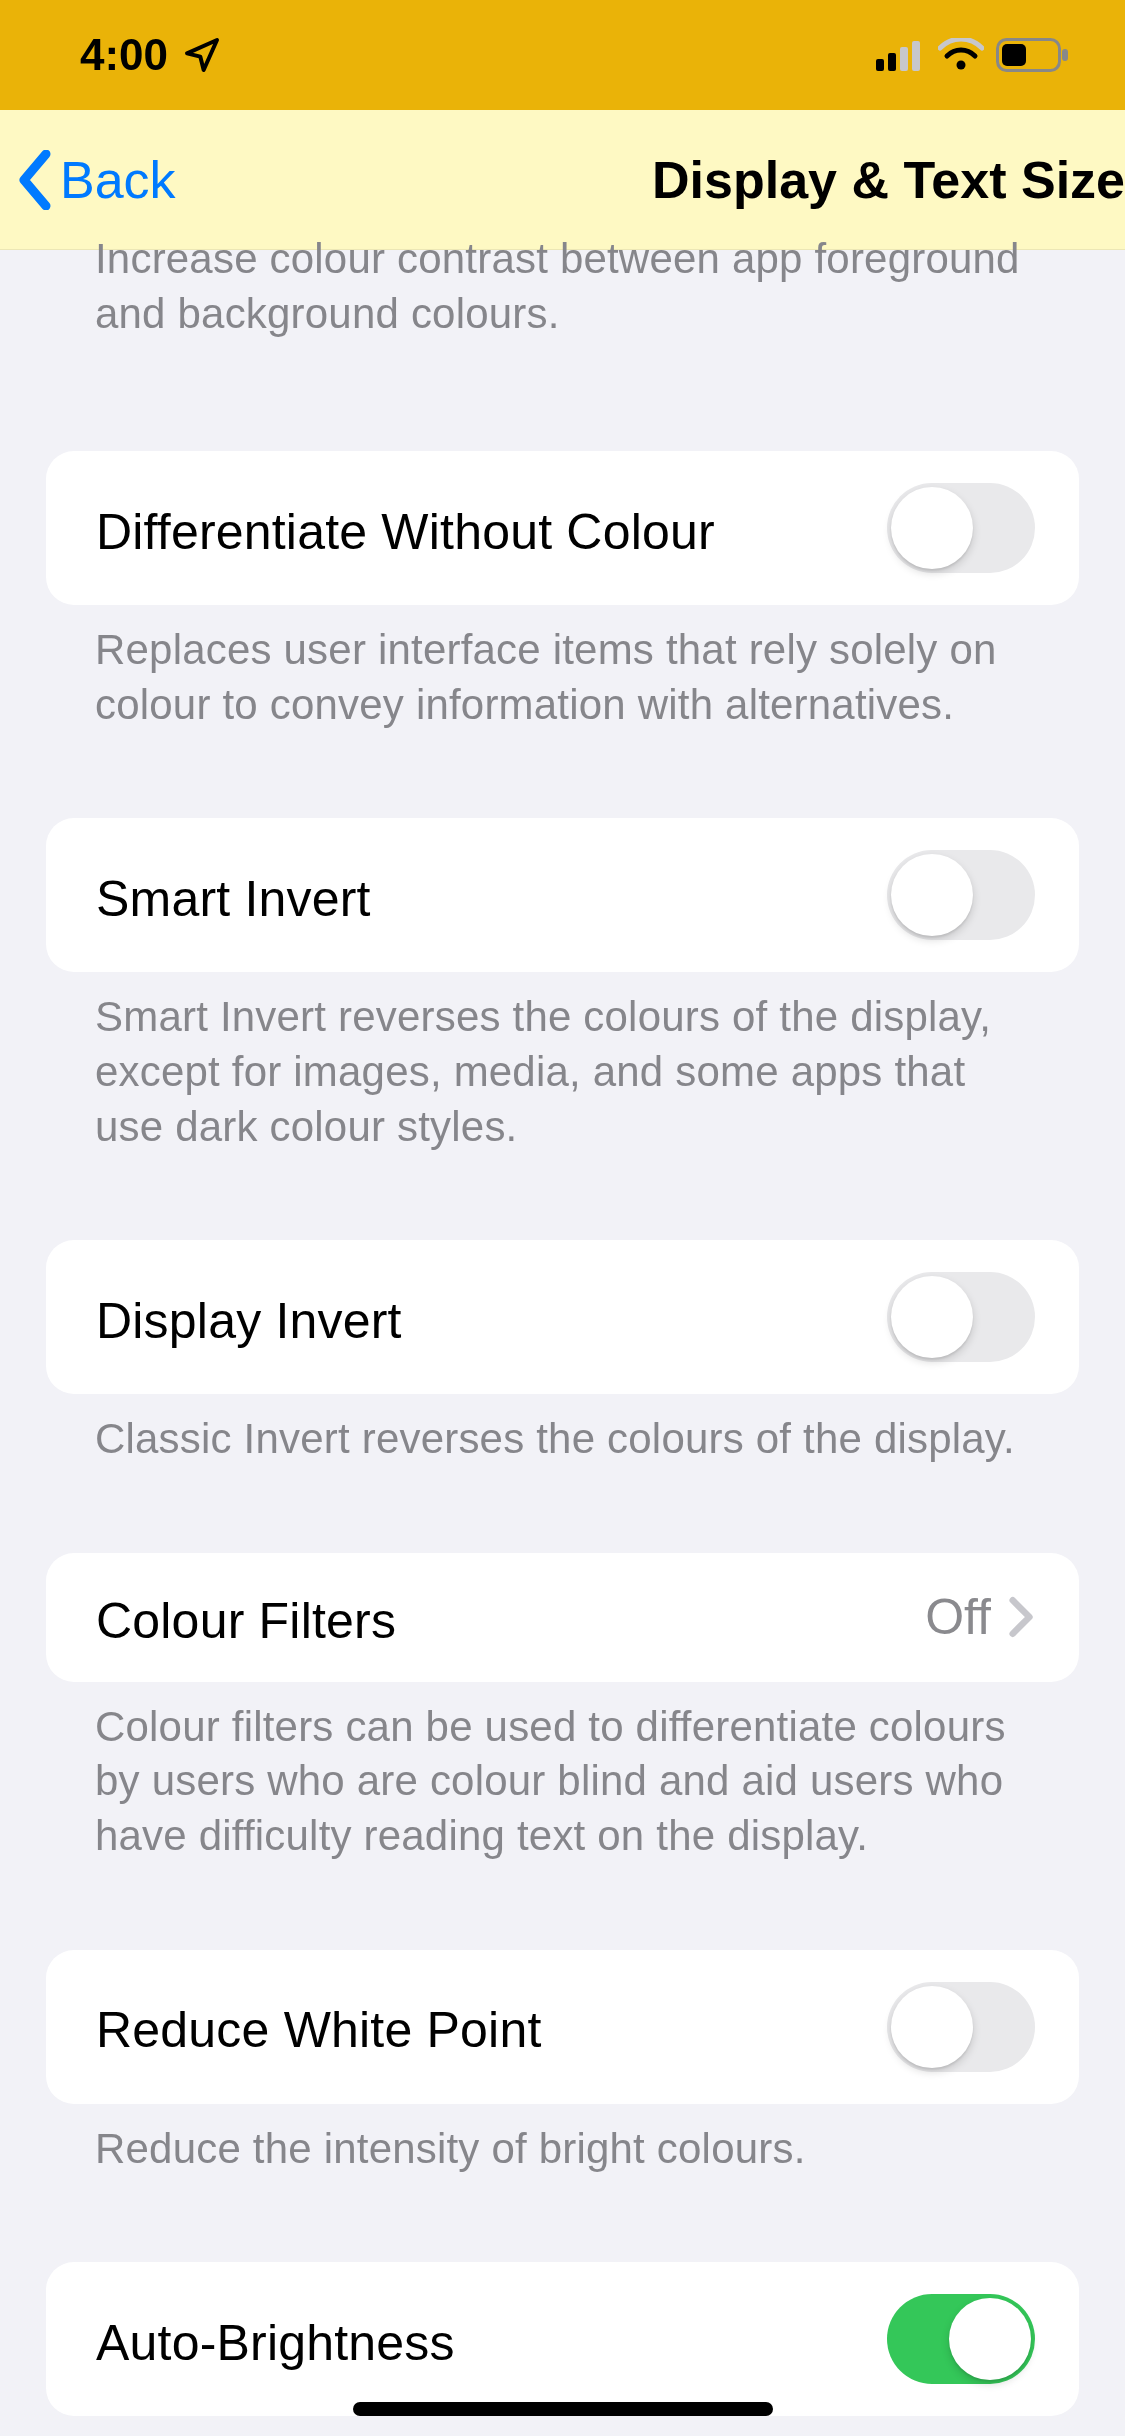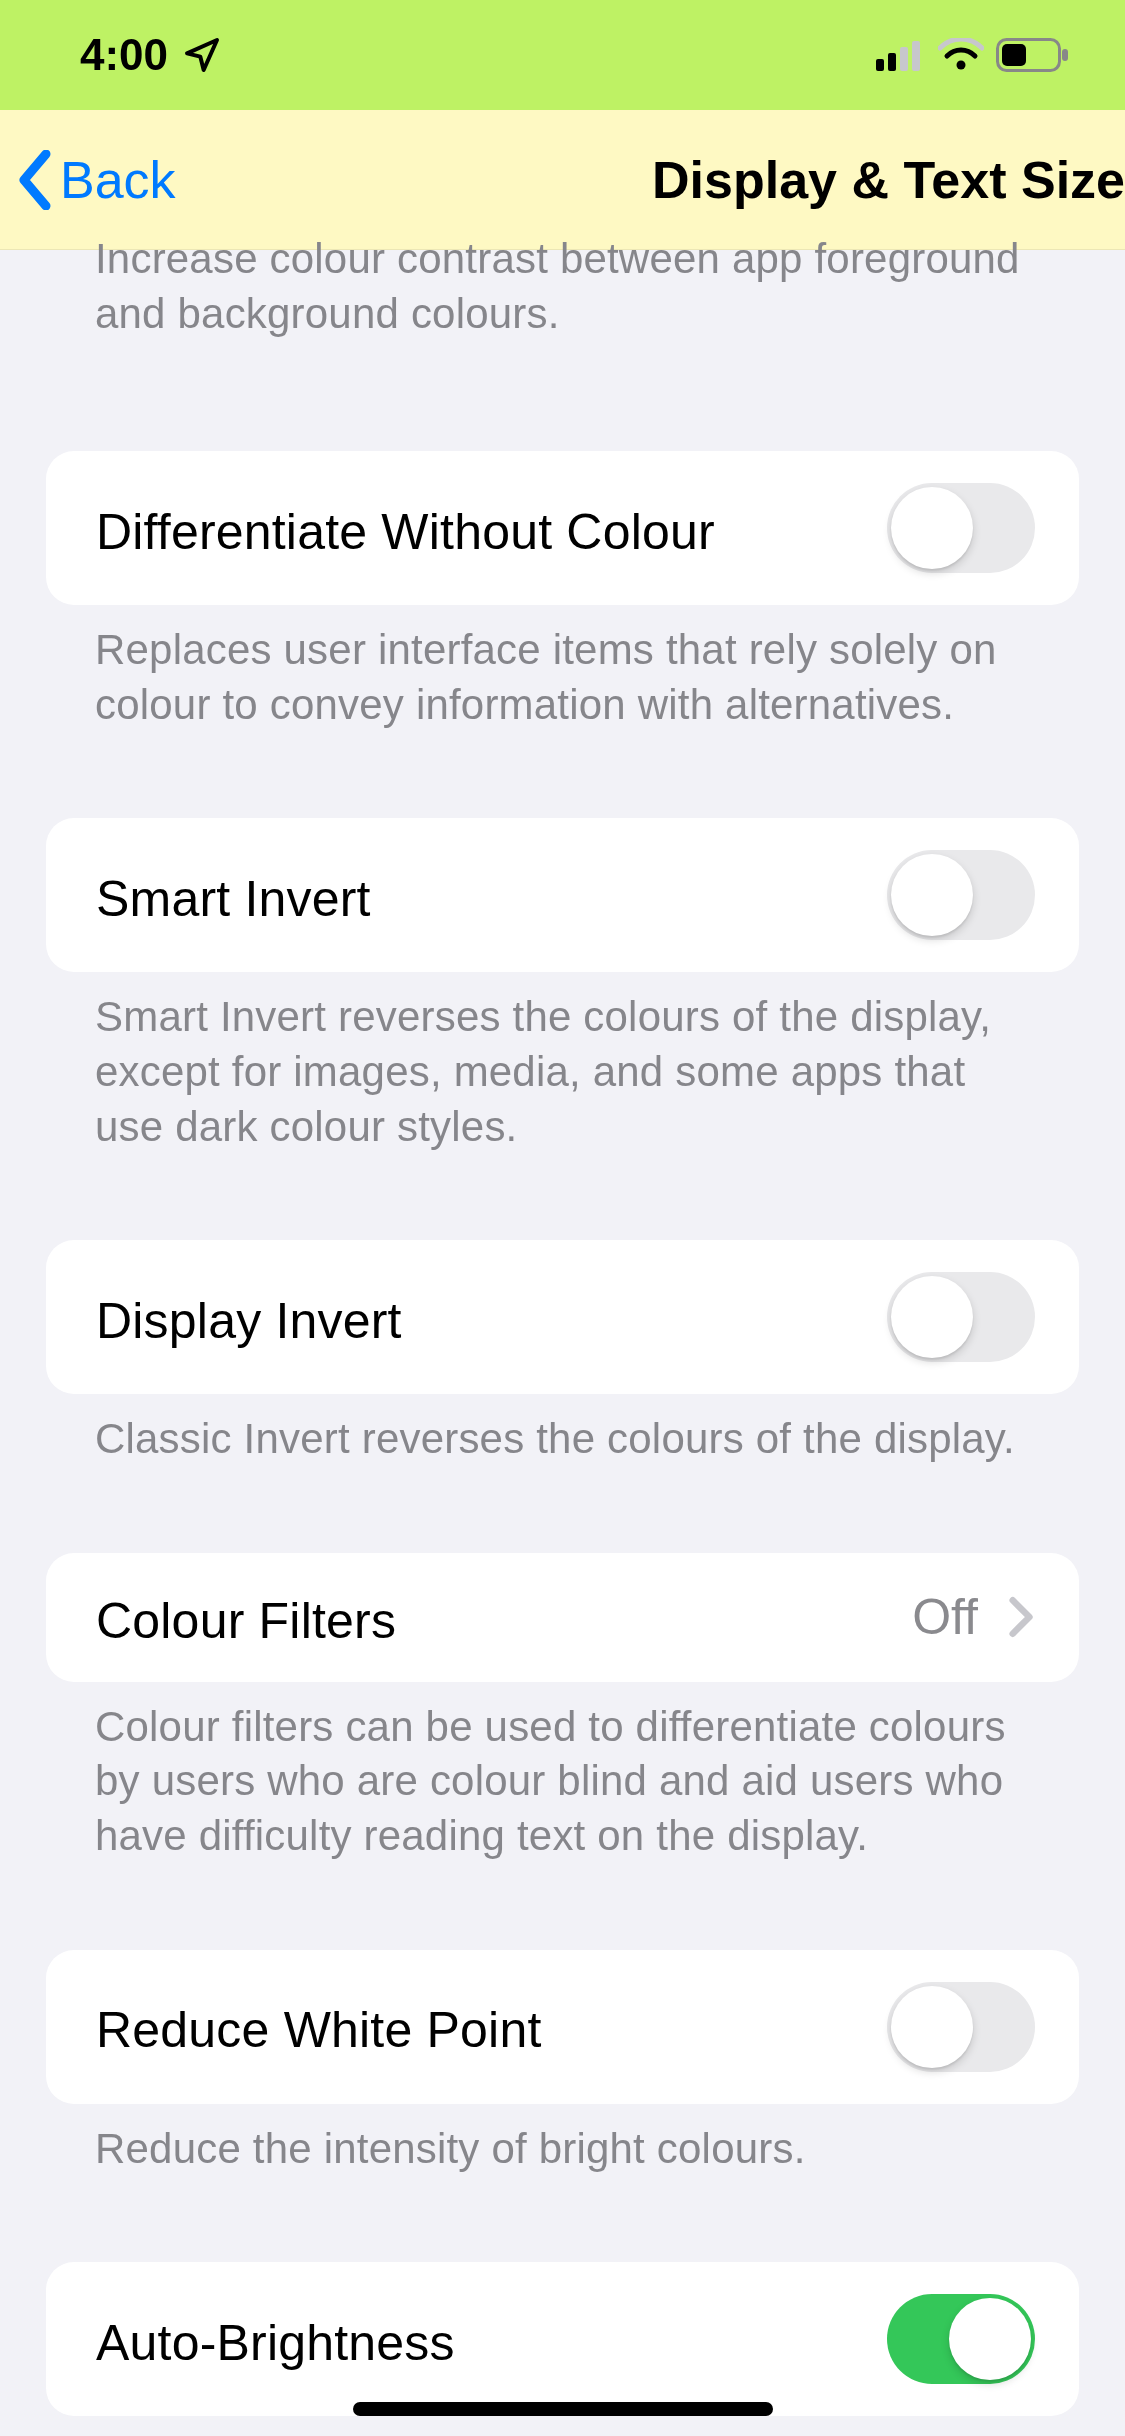--- a/index.html
+++ b/index.html
@@ -12,21 +12,21 @@
     position: relative;
   }
 
   
   .status-bar {
     height: 110px;
     display: flex;
     align-items: center;
     justify-content: space-between;
     padding: 0 55px 0 80px;
-    background: #bef264;
+    background: #eab308;
   }
   .status-left {
     display: flex;
     align-items: center;
     gap: 14px;
     font-size: 44px;
     font-weight: 600;
     color: #000;
   }
   .status-right { display: flex; align-items: center; gap: 12px; }
@@ -88,21 +88,21 @@
     align-items: center;
     justify-content: space-between;
     min-height: 128px;
   }
   .row-label {
     font-size: 50px;
     color: #000;
     letter-spacing: 0.2px;
     margin-top: 7px;
   }
-  .row-right { display: flex; align-items: center; gap: 31px; }
+  .row-right { display: flex; align-items: center; gap: 18px; }
   .row-value { font-size: 50px; color: #8a8a8e; }
 
   .desc {
     padding: 18px 95px 0 95px;
     font-size: 42px;
     line-height: 1.3;
     color: #86868b;
     letter-spacing: 0.2px;
   }
 

